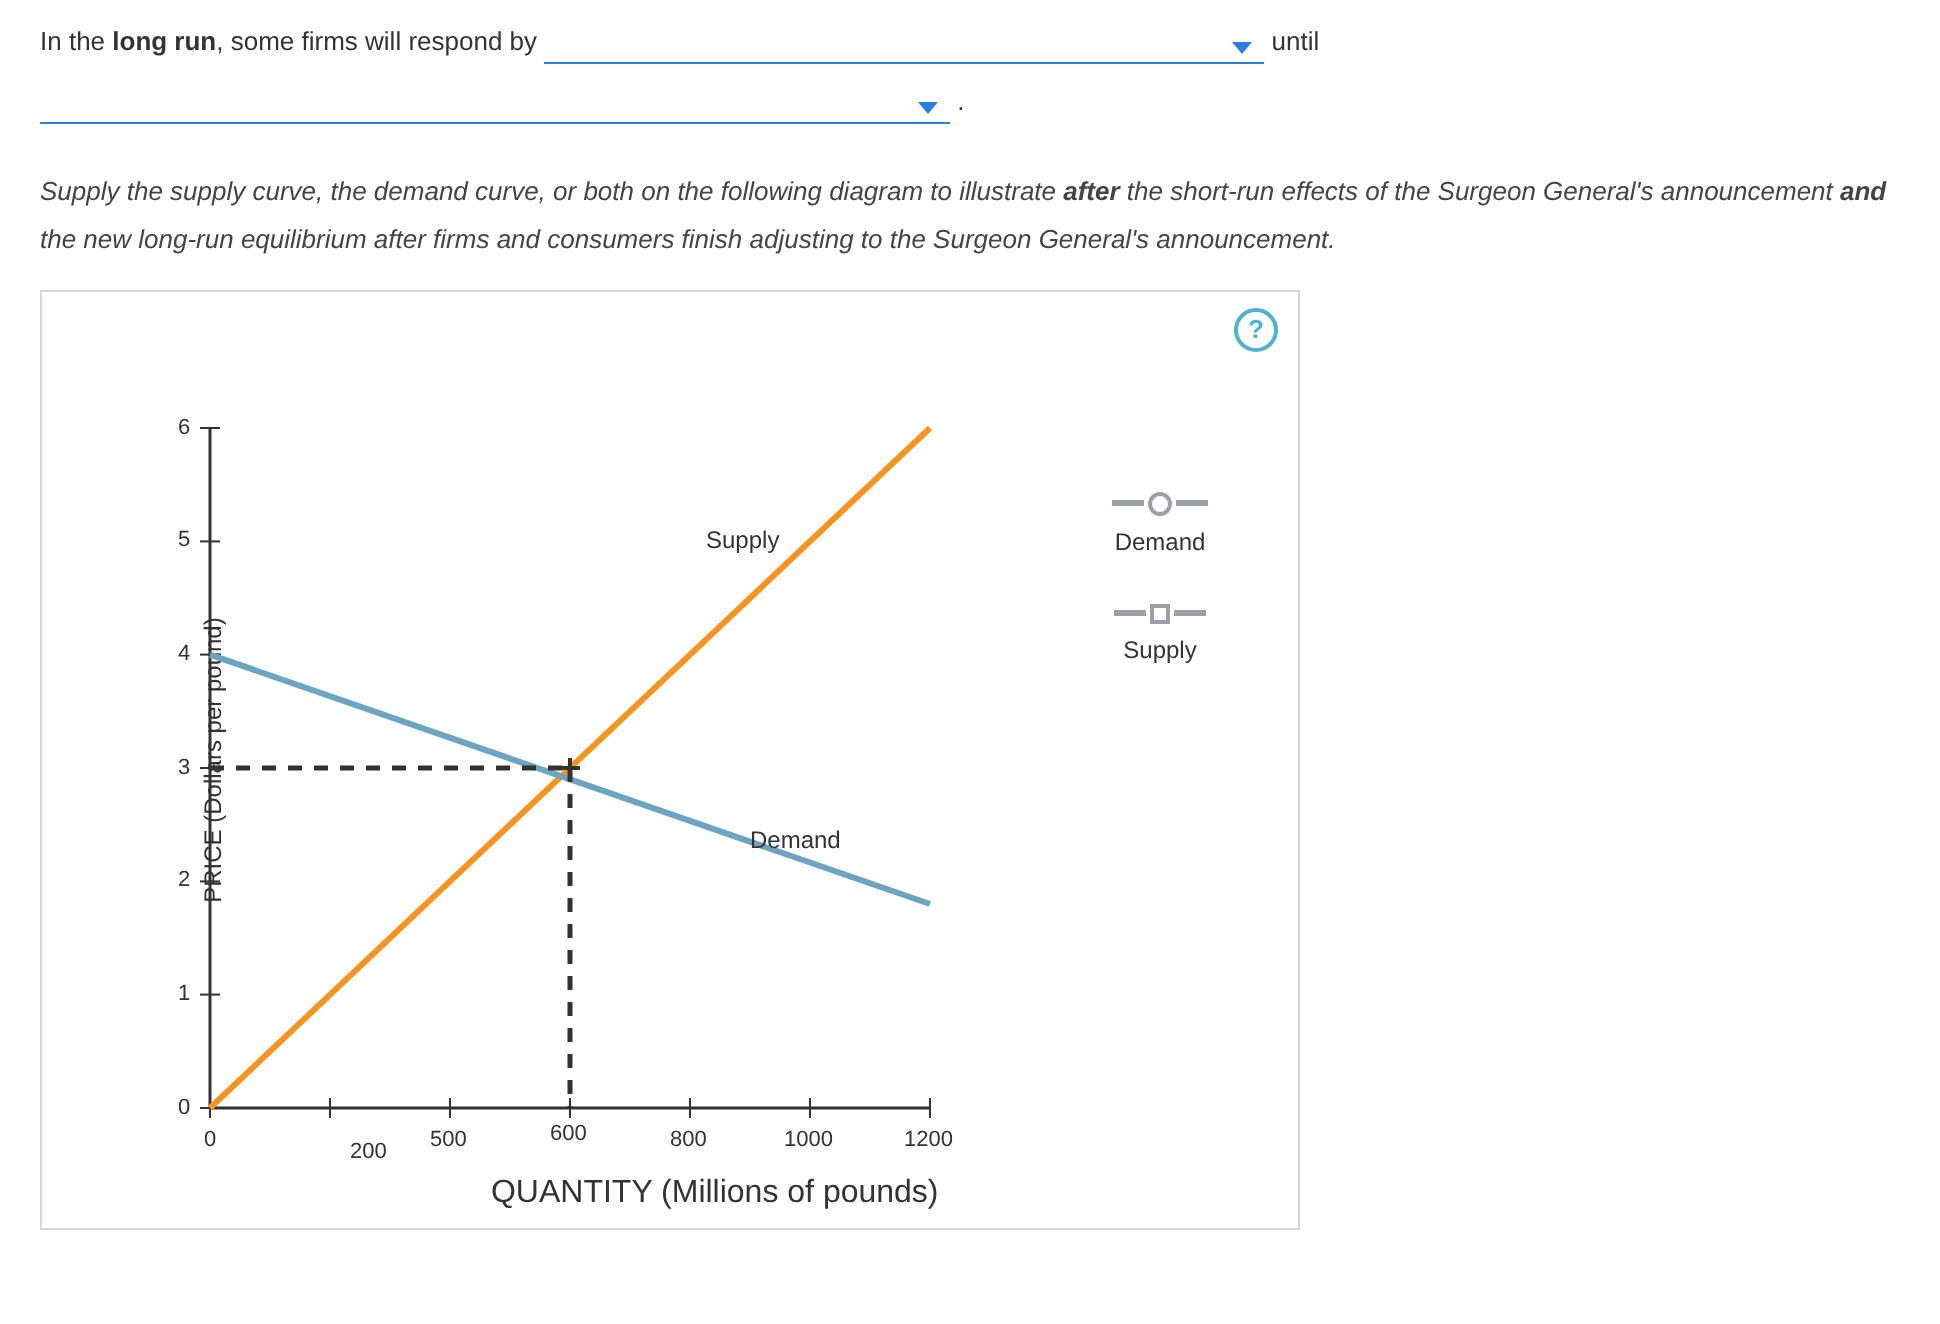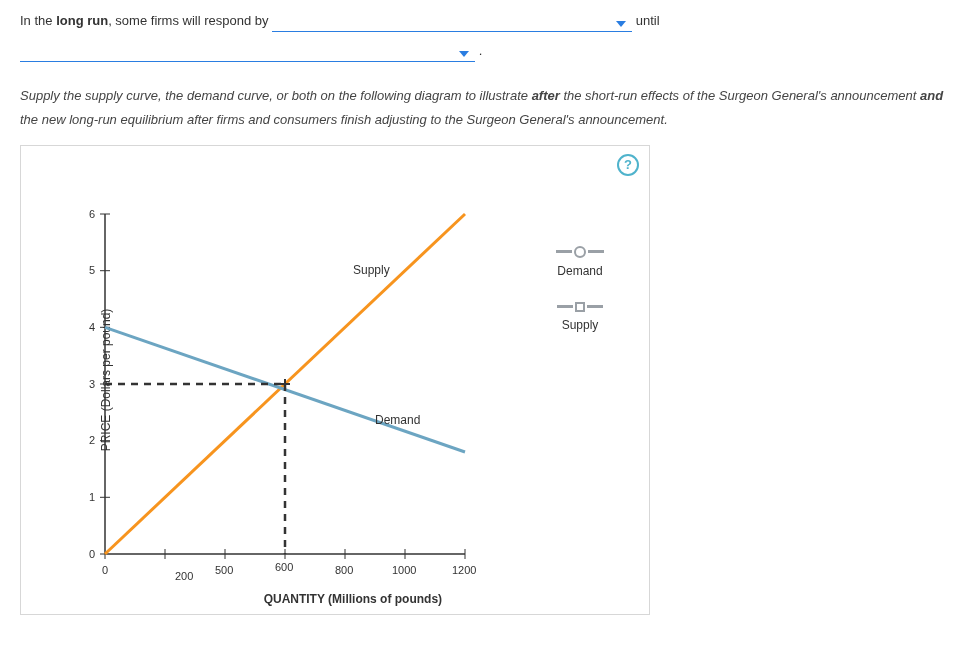--- a/index.html
+++ b/index.html
@@ -78,23 +78,22 @@
       transform-origin: center;
       font-size: 12px;
       color: #333;
       white-space: nowrap;
     }
     .x-axis-label {
       position: absolute;
       bottom: 8px;
       left: 50%;
       transform: translateX(-40%);
-      font-size: 12px;
-      color: #333;
-      font-weight: bold;
+      font-size: 16px;
+      color: #333;
     }
     .tick-label {
       position: absolute;
       font-size: 11px;
       color: #333;
     }
     .legend {
       position: absolute;
       right: 24px;
       top: 100px;

